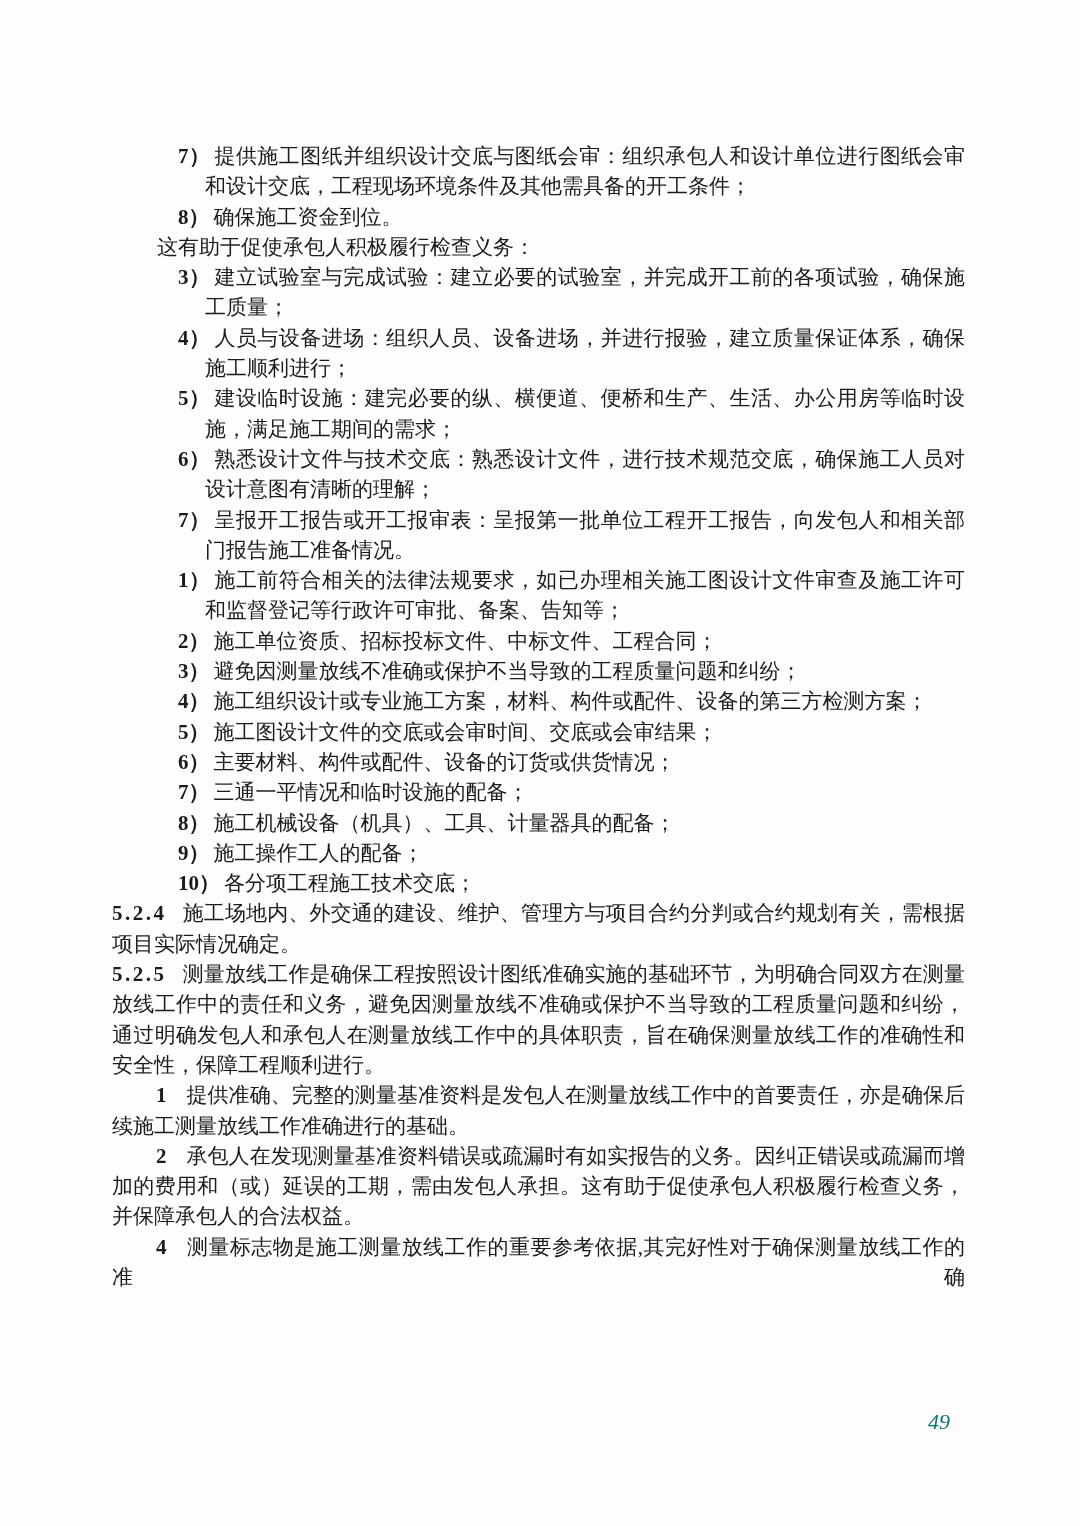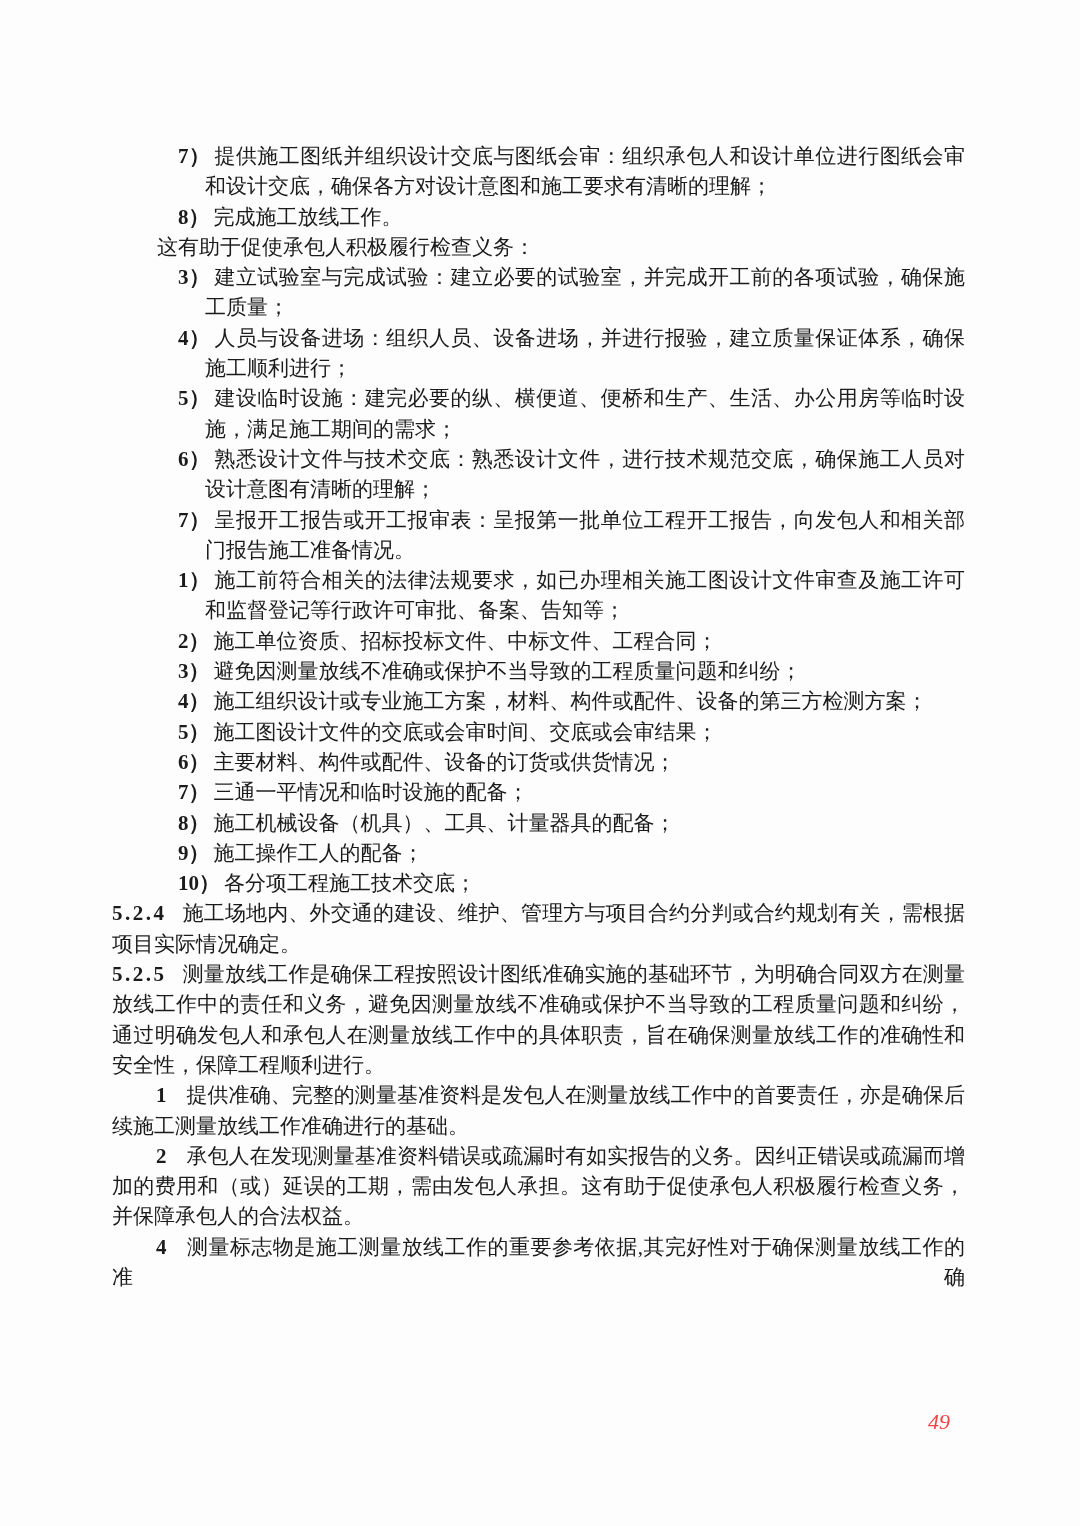--- a/index.html
+++ b/index.html
@@ -48,30 +48,30 @@
   .para.pnum { text-indent: 44px; }
   .para.pnum .num { font-weight: bold; margin-right: 20px; }
   
   .para.cont { text-align-last: justify; }
   .page-number {
     position: absolute;
     top: 1409px;
     right: 130px;
     font-size: 22px;
     font-style: italic;
-    color: #ef4444;
+    color: #0f766e;
   }
 </style>
 </head>
 <body>
 
 <div class="page">
   <div class="content">
-      <div class="para item"><span class="num">7）</span><span class="txt">提供施工图纸并组织设计交底与图纸会审：组织承包人和设计单位进行图纸会审和设计交底，确保各方对设计意图和施工要求有清晰的理解；</span></div>
-      <div class="para item"><span class="num">8）</span><span class="txt">完成施工放线工作。</span></div>
+      <div class="para item"><span class="num">7）</span><span class="txt">提供施工图纸并组织设计交底与图纸会审：组织承包人和设计单位进行图纸会审和设计交底，工程现场环境条件及其他需具备的开工条件；</span></div>
+      <div class="para item"><span class="num">8）</span><span class="txt">确保施工资金到位。</span></div>
       <div class="para lead"><span class="txt">这有助于促使承包人积极履行检查义务：</span></div>
       <div class="para item"><span class="num">3）</span><span class="txt">建立试验室与完成试验：建立必要的试验室，并完成开工前的各项试验，确保施工质量；</span></div>
       <div class="para item"><span class="num">4）</span><span class="txt">人员与设备进场：组织人员、设备进场，并进行报验，建立质量保证体系，确保施工顺利进行；</span></div>
       <div class="para item"><span class="num">5）</span><span class="txt">建设临时设施：建完必要的纵、横便道、便桥和生产、生活、办公用房等临时设施，满足施工期间的需求；</span></div>
       <div class="para item"><span class="num">6）</span><span class="txt">熟悉设计文件与技术交底：熟悉设计文件，进行技术规范交底，确保施工人员对设计意图有清晰的理解；</span></div>
       <div class="para item"><span class="num">7）</span><span class="txt">呈报开工报告或开工报审表：呈报第一批单位工程开工报告，向发包人和相关部门报告施工准备情况。</span></div>
       <div class="para item"><span class="num">1）</span><span class="txt">施工前符合相关的法律法规要求，如已办理相关施工图设计文件审查及施工许可和监督登记等行政许可审批、备案、告知等；</span></div>
       <div class="para item"><span class="num">2）</span><span class="txt">施工单位资质、招标投标文件、中标文件、工程合同；</span></div>
       <div class="para item"><span class="num">3）</span><span class="txt">避免因测量放线不准确或保护不当导致的工程质量问题和纠纷；</span></div>
       <div class="para item"><span class="num">4）</span><span class="txt">施工组织设计或专业施工方案，材料、构件或配件、设备的第三方检测方案；</span></div>

